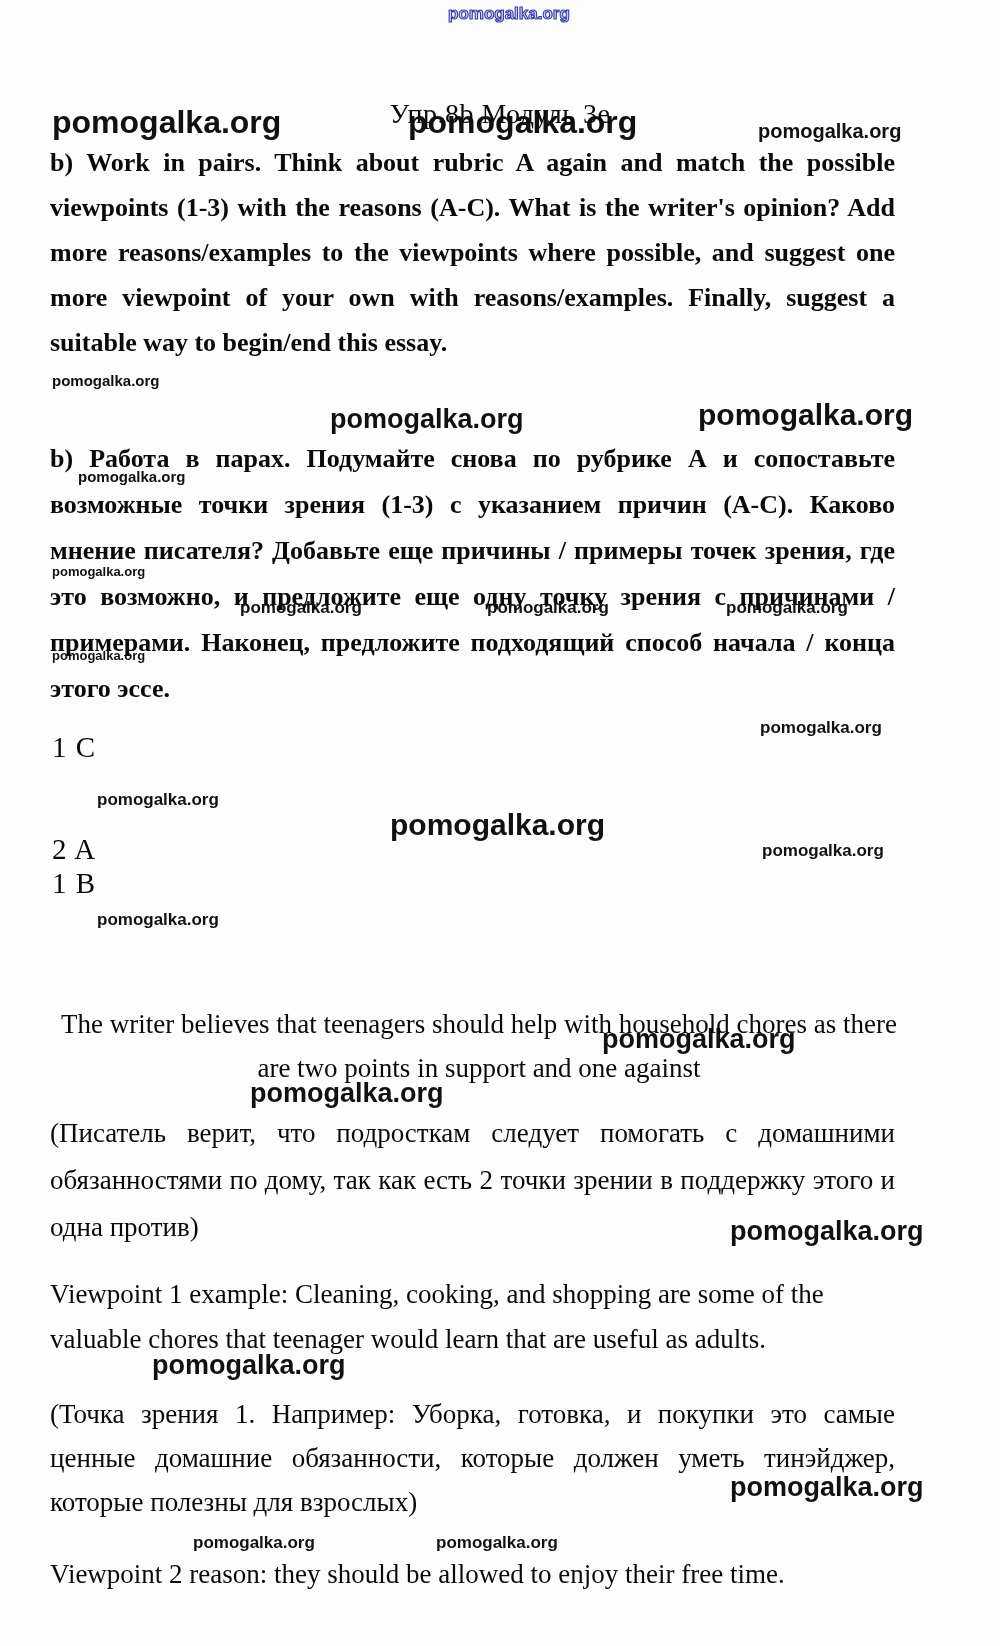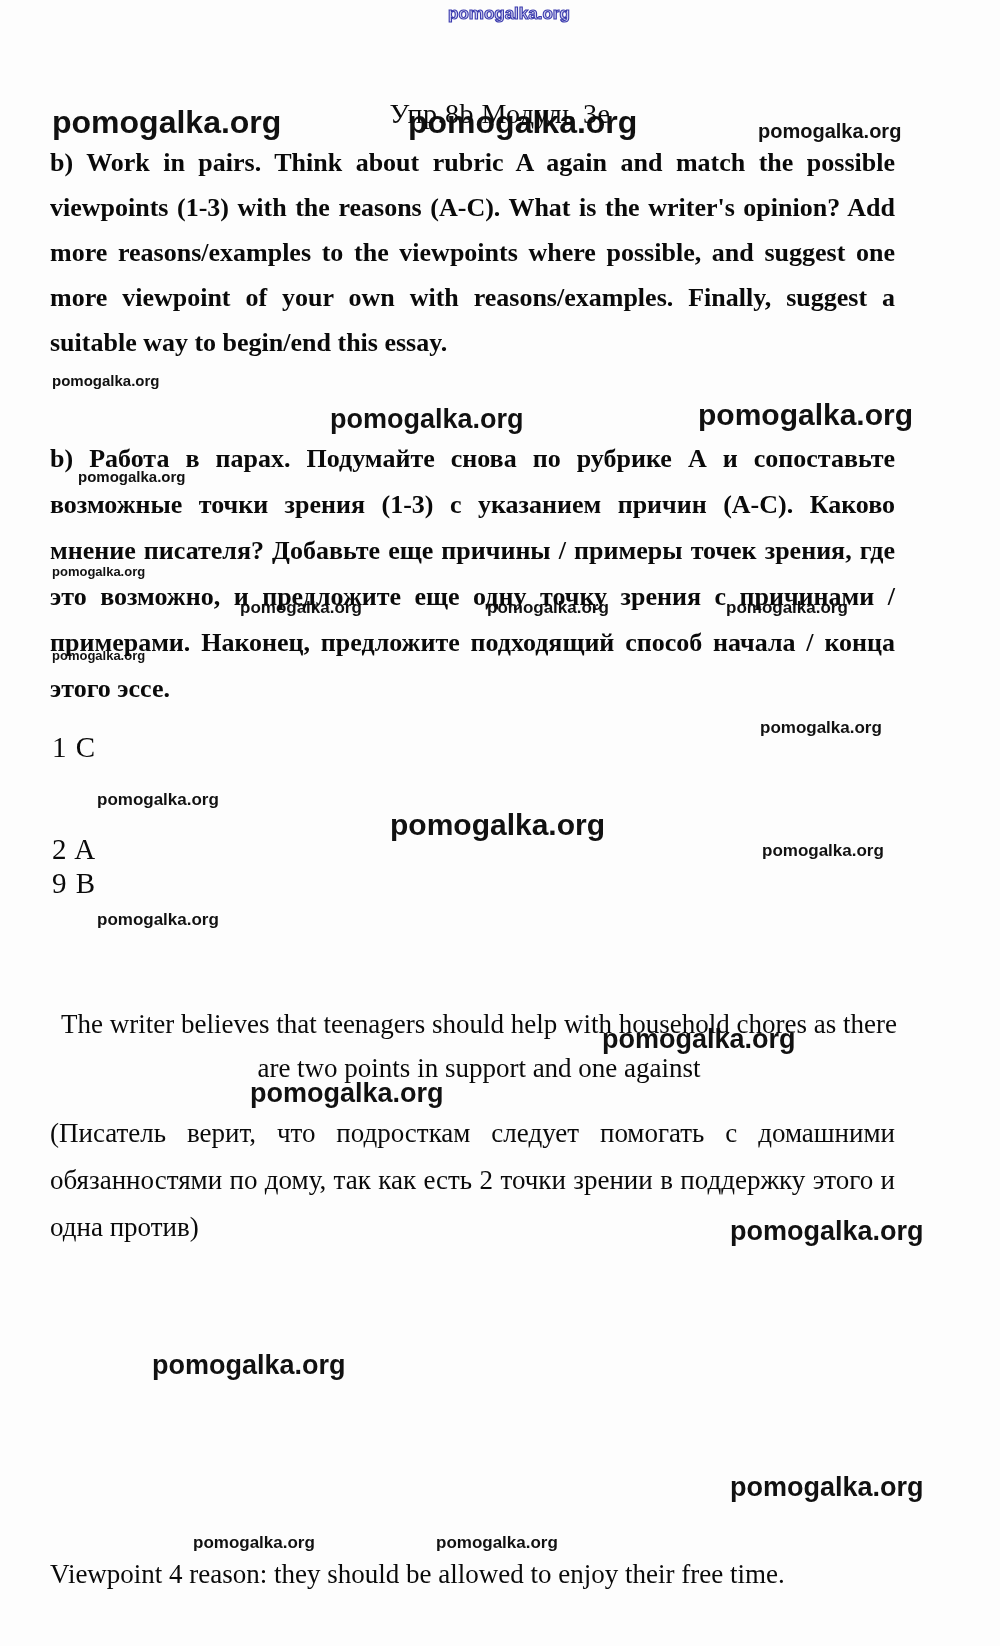--- a/index.html
+++ b/index.html
@@ -93,23 +93,25 @@
   <span class="wm wm-md" style="left:436px;top:1533px;">pomogalka.org</span>
 
   <h1 class="title">Упр.8b Модуль 3e</h1>
 
   <div class="tblock para-bold" style="top:140px;">b) Work in pairs. Think about rubric A again and match the possible viewpoints (1-3) with the reasons (A-C). What is the writer's opinion? Add more reasons/examples to the viewpoints where possible, and suggest one more viewpoint of your own with reasons/examples. Finally, suggest a suitable way to begin/end this essay.</div>
 
   <div class="tblock para-bold" style="top:436px;line-height:46px;">b) Работа в парах. Подумайте снова по рубрике А и сопоставьте возможные точки зрения (1-3) с указанием причин (А-С). Каково мнение писателя? Добавьте еще причины / примеры точек зрения, где это возможно, и предложите еще одну точку зрения с причинами / примерами. Наконец, предложите подходящий способ начала / конца этого эссе.</div>
 
   <div class="answer" style="top:730px;">1 C</div>
   <div class="answer" style="top:832px;">2 A</div>
-  <div class="answer" style="top:866px;">9 B</div>
+  <div class="answer" style="top:866px;">1 B</div>
 
   <div class="tblock para-reg" style="top:1002px;width:858px;line-height:44px;text-align:center;">The writer believes that teenagers should help with household chores as there are two points in support and one against</div>
 
   <div class="tblock para-reg justify" style="top:1110px;line-height:47px;">(Писатель верит, что подросткам следует помогать с домашними обязанностями по дому, так как есть 2 точки зрении в поддержку этого и одна против)</div>
 
+  <div class="tblock para-reg" style="top:1272px;width:858px;">Viewpoint 1 example: Cleaning, cooking, and shopping are some of the valuable chores that teenager would learn that are useful as adults.</div>
 
+  <div class="tblock para-reg justify" style="top:1392px;line-height:44px;">(Точка зрения 1. Например: Уборка, готовка, и покупки это самые ценные домашние обязанности, которые должен уметь тинэйджер, которые полезны для взрослых)</div>
 
-  <div class="tblock para-reg" style="top:1552px;width:900px;">Viewpoint 4 reason: they should be allowed to enjoy their free time.</div>
+  <div class="tblock para-reg" style="top:1552px;width:900px;">Viewpoint 2 reason: they should be allowed to enjoy their free time.</div>
 
 </div>
 
 </body></html>

